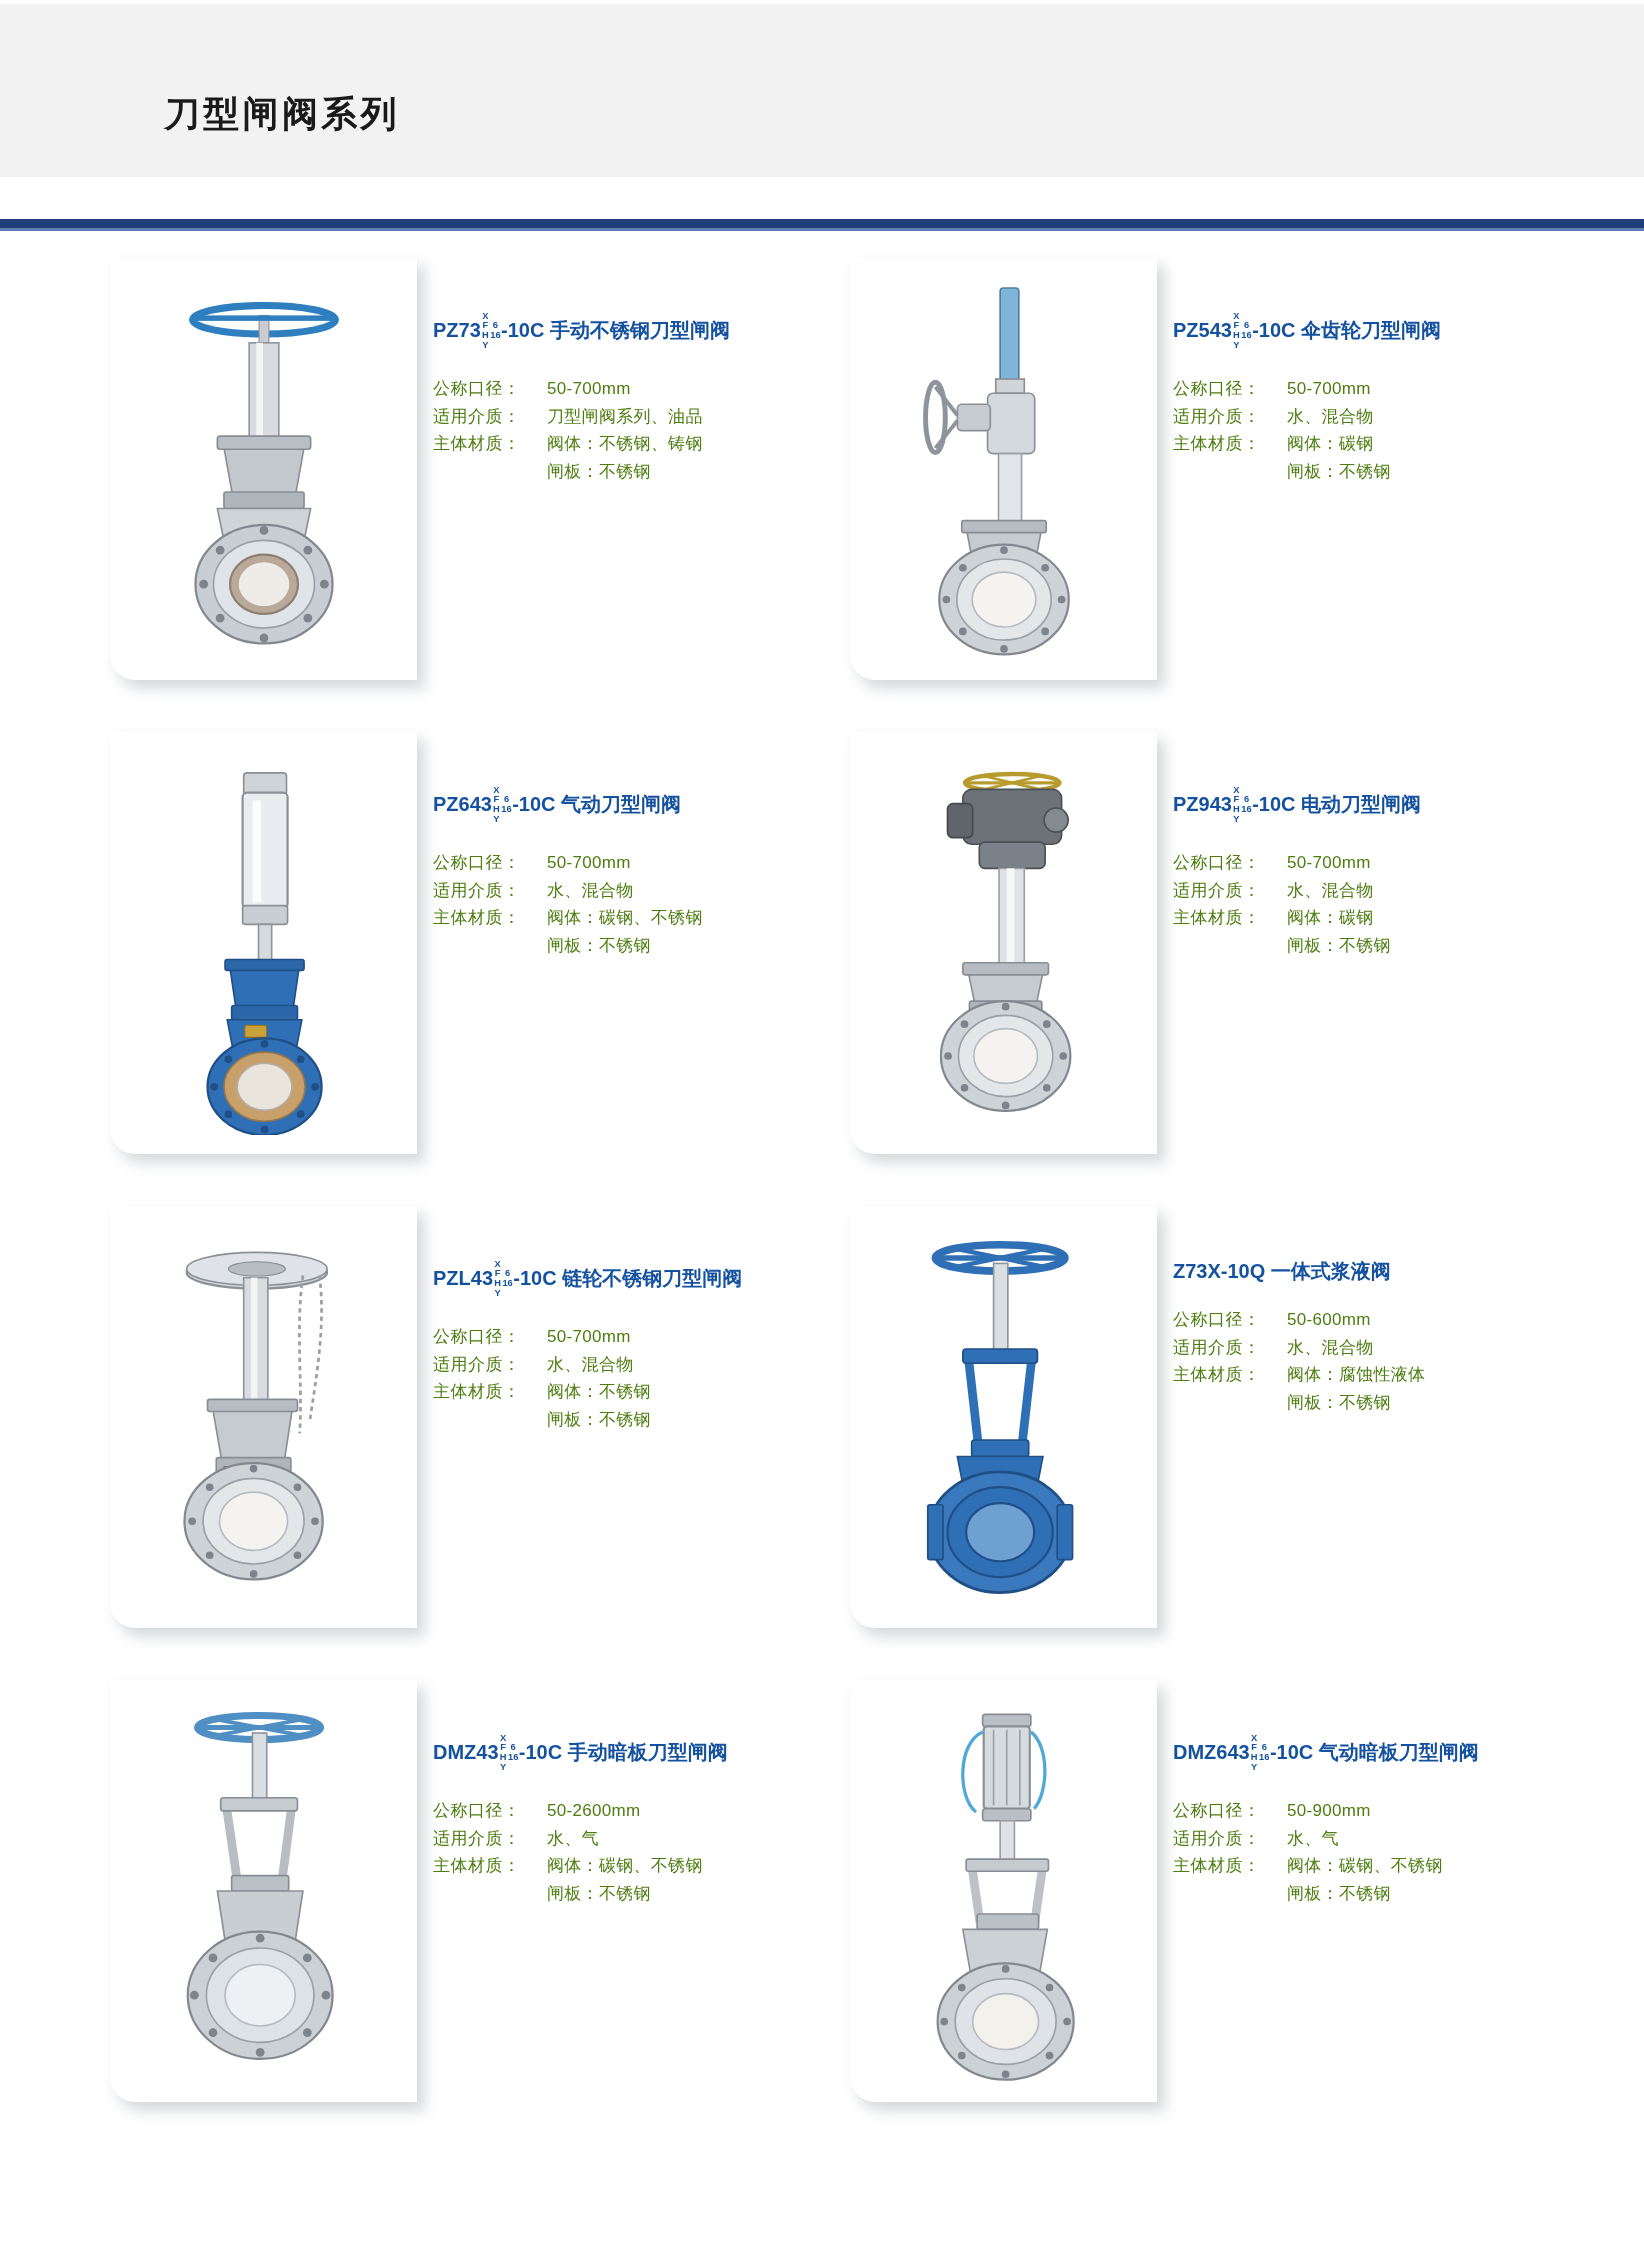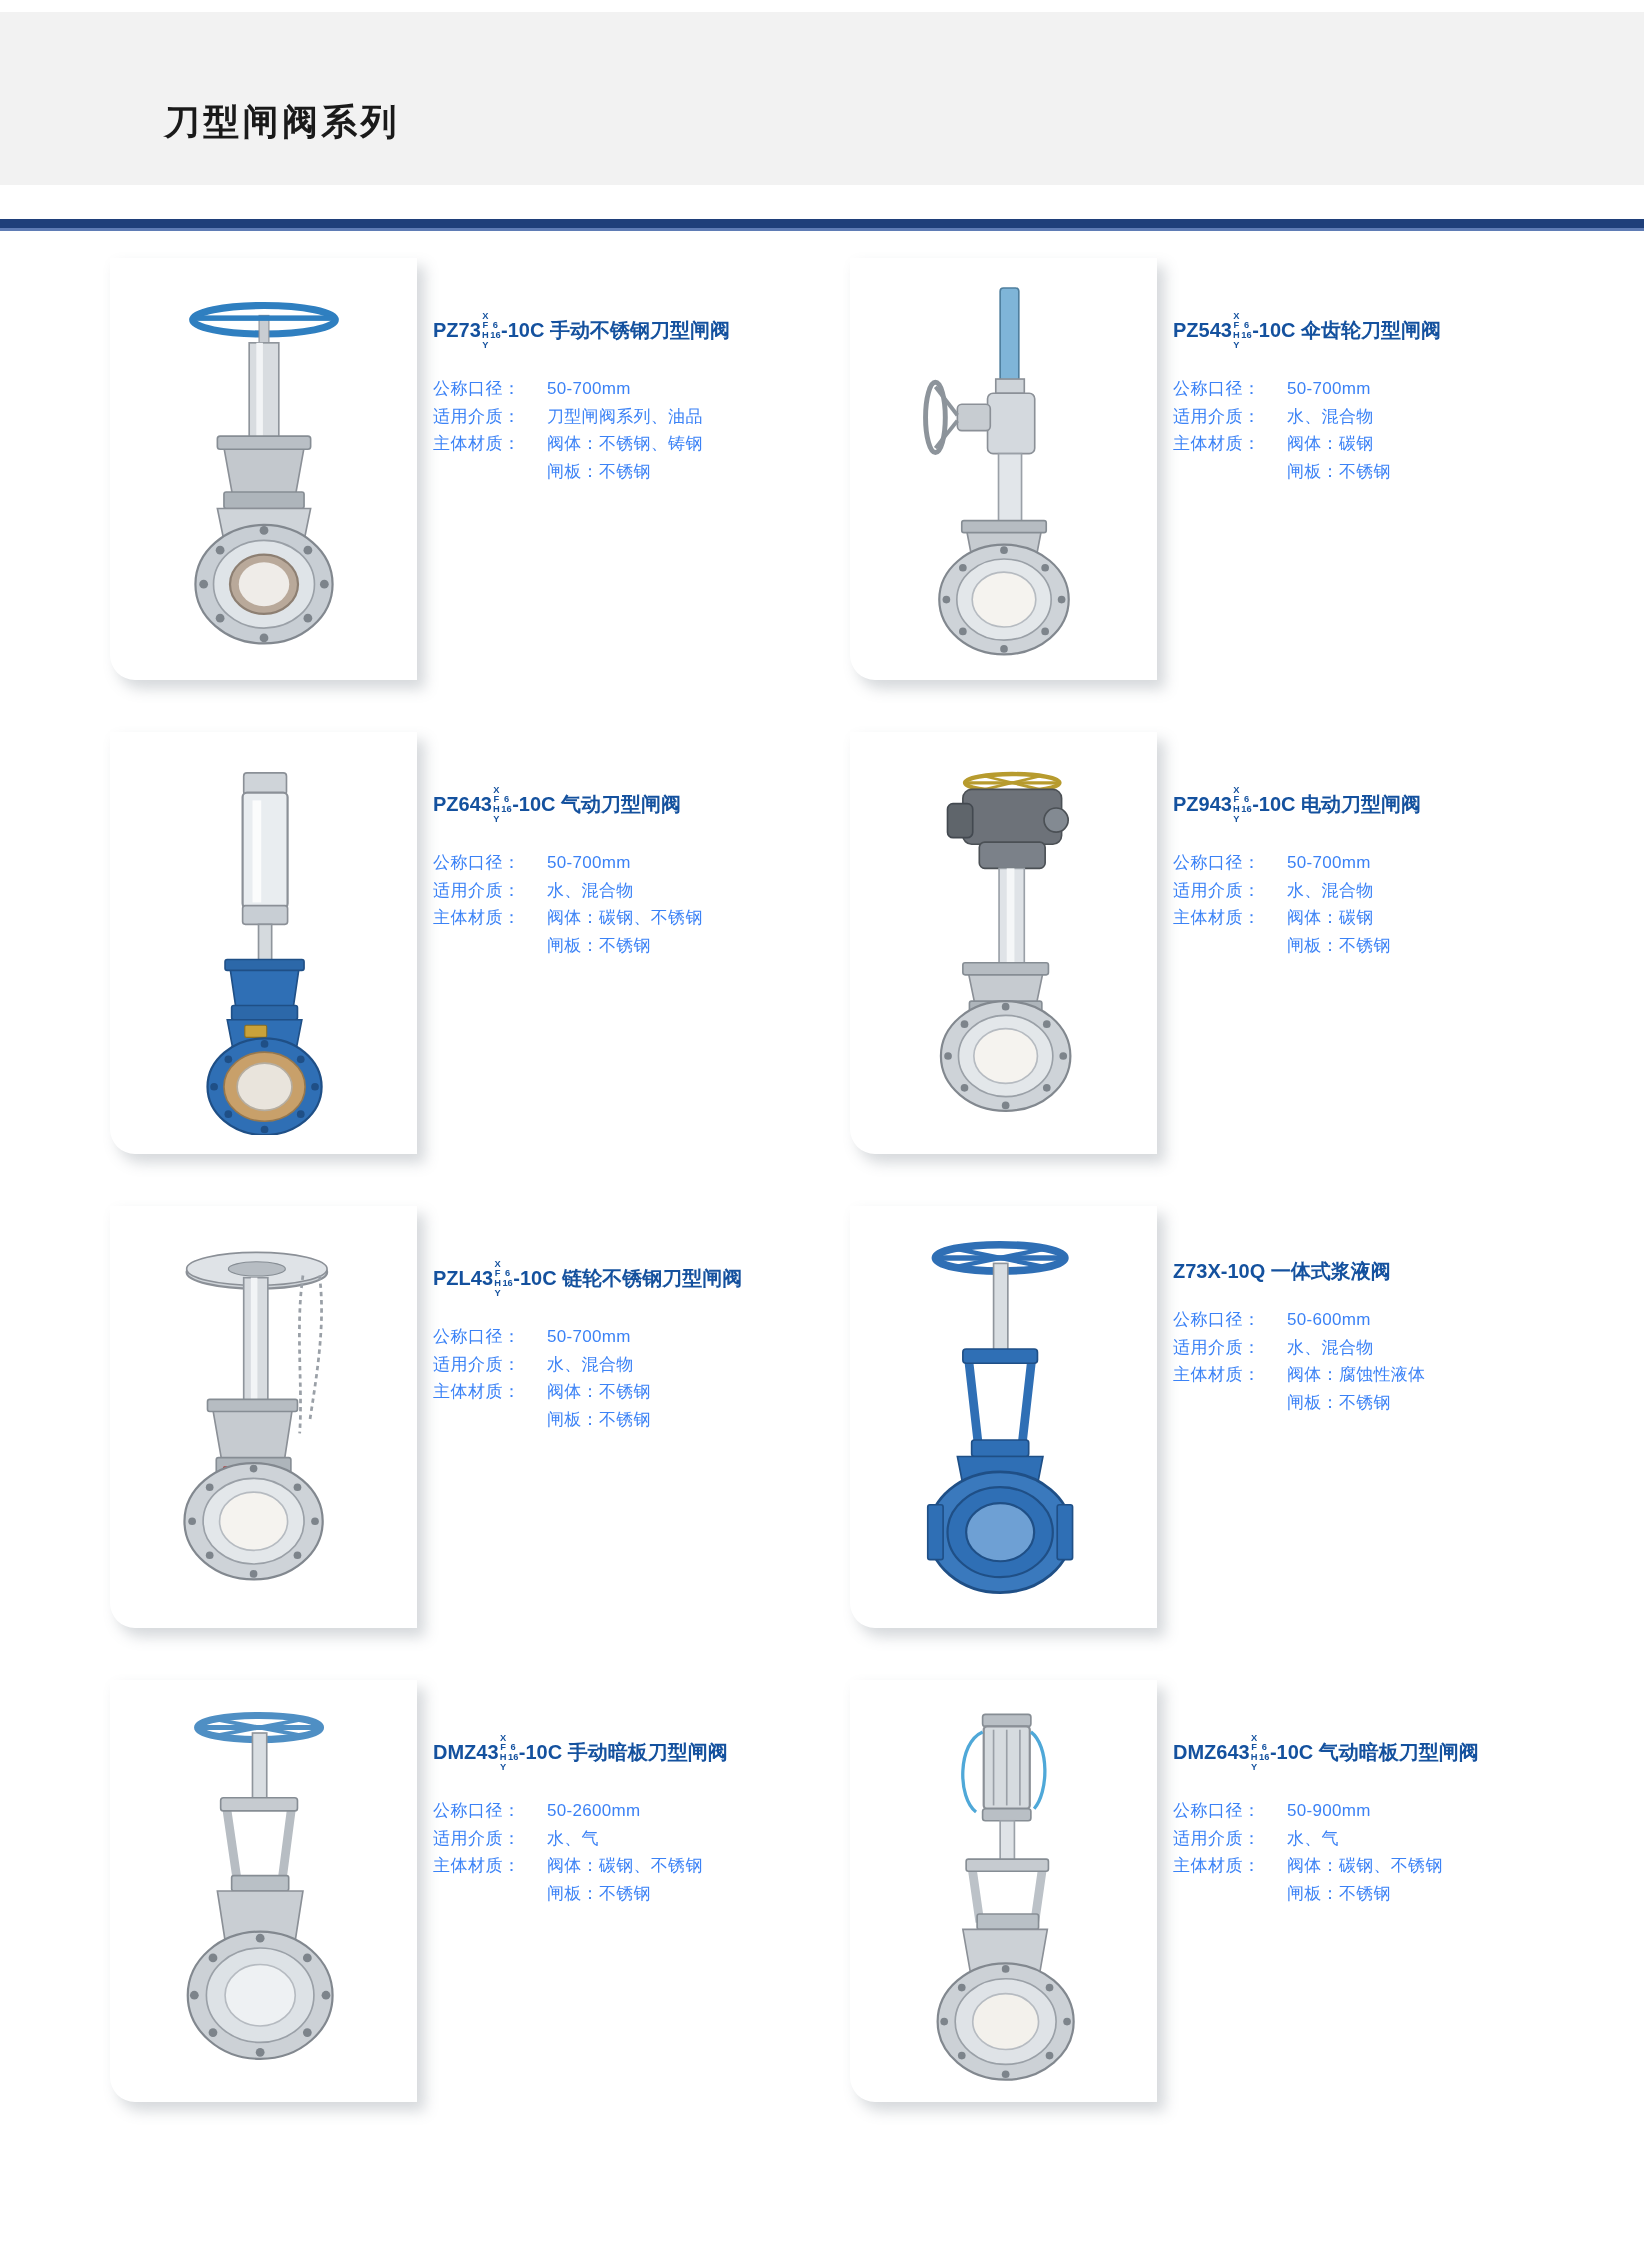--- a/index.html
+++ b/index.html
@@ -12,21 +12,21 @@
     background: #ffffff;
     font-family: "Liberation Sans", "DejaVu Sans", sans-serif;
     position: relative;
     overflow: hidden;
   }
 
   
   .page-header {
     position: absolute;
     left: 0;
-    top: 12px;
+    top: 4px;
     width: 1645px;
     height: 173px;
     background: #f2f2f2;
   }
   .page-title {
     position: absolute;
     left: 164px;
     top: 110px;
     transform: translateY(-50%);
     font-size: 36px;
@@ -132,21 +132,21 @@
     line-height: 1.05;
     margin: 0 0.5px;
     position: relative;
     top: -0.5px;
   }
   .frac span { display: block; text-align: center; }
 
   .spec-list {
     margin-top: 24px;
     font-size: 17px;
-    color: #3b82f6;
+    color: #4d7c0f;
     line-height: 1.62;
   }
   .spec-row {
     display: flex;
     white-space: nowrap;
   }
   .spec-label {
     width: 114px;
     flex: none;
     letter-spacing: 0.5px;

